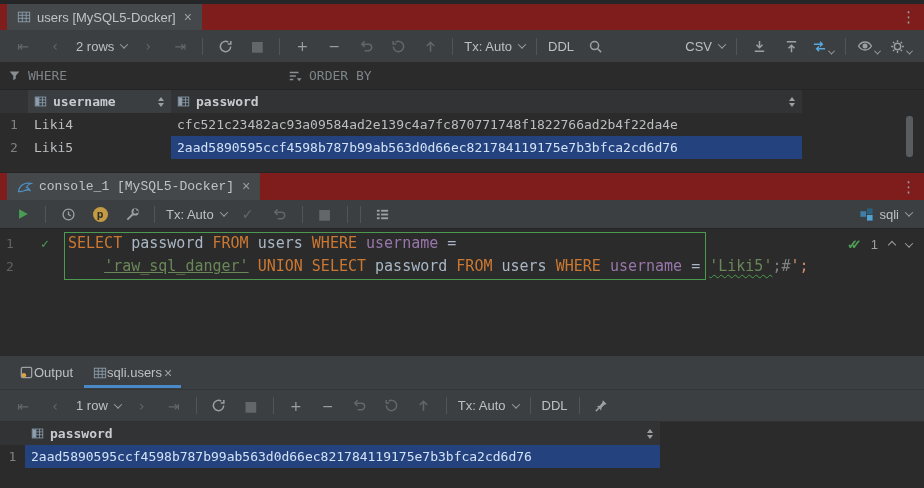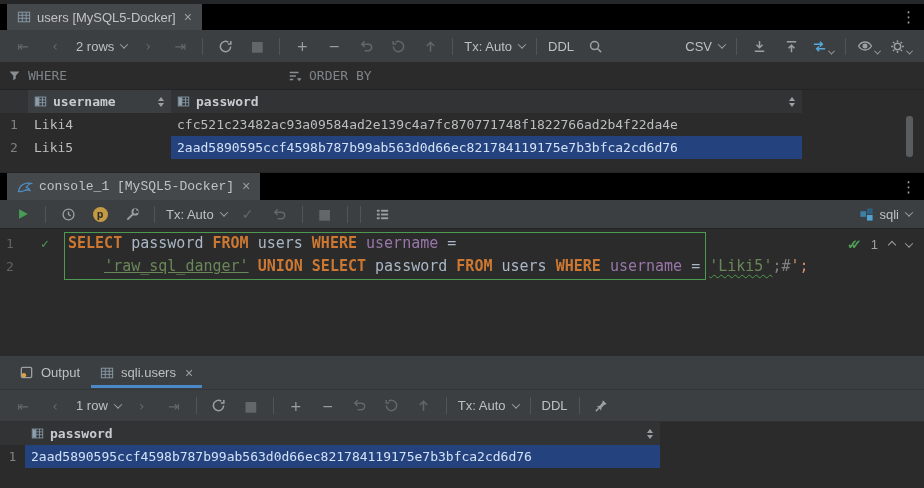--- a/index.html
+++ b/index.html
@@ -1,19 +1,19 @@
 <!DOCTYPE html>
 <html style="--accent-blue: #4a88c7; --selection-blue: #24437e; --keyword-orange: #cc7832; --string-green: #6a8759; --statement-border-green: #4b9a50; --run-green: #499c54; --param-amber: #c49a43; --compare-icon-blue: #56a8dc;"><head>
 <meta charset="utf-8">
 <style>
   html,body{margin:0;padding:0;background:#1e1f22;}
   #app{position:relative;width:924px;height:488px;background:#3c3f41;overflow:hidden;
        font-family:"Liberation Sans",sans-serif;color:#bbbbbb;font-size:13px;}
   
-  .tabstrip{position:absolute;left:0;right:0;display:flex;align-items:center;background:#000000;}
+  .tabstrip{position:absolute;left:0;right:0;display:flex;align-items:center;background:#7f1d1d;}
   #ts1{top:0;height:30px;border-top:4px solid #242628;box-sizing:border-box;}
   #ts2{top:172px;height:28px;border-top:1px solid #232526;box-sizing:border-box;font-family:Liberation Mono, monospace;}
   .tab{display:flex;align-items:center;gap:6px;height:100%;padding:0 10px;background:#45484a;margin-left:7px;cursor:default;}
   .tlabel{font-size:13px;color:#c0c3c6;white-space:nowrap;}
   .tclose{color:#9da0a3;font-size:14px;margin-left:2px;}
   .kebab{position:absolute;right:8px;top:50%;transform:translateY(-50%);color:#9da0a3;font-size:15px;letter-spacing:0;}
   
   .toolbar{position:absolute;left:0;right:0;display:flex;align-items:center;padding:0 8px;box-sizing:border-box;background:#3c3f41;gap:2px;}
   #tb1{top:30px;height:32px;}
   #tb2{top:200px;height:28px;}
@@ -57,34 +57,34 @@
   .vscroll{position:absolute;right:11px;top:54px;width:7px;height:41px;background:#5a5d5f;border-radius:3px;}
   
   #editor{position:absolute;top:228px;left:0;right:0;height:127px;background:#2b2b2b;border-top:1px solid #232525;}
   #ed-lines{padding-top:3px;}
   .ed-line{display:flex;height:23px;line-height:23px;font-family:"DejaVu Sans Mono",monospace;font-size:15px;}
   .ed-num{width:26px;padding-left:6px;color:#606366;font-size:13px;flex:none;}
   .ed-status{width:24px;text-align:center;color:#4e9e57;font-size:13px;font-weight:bold;flex:none;letter-spacing:-2px;}
   .ed-fold{width:12px;flex:none;}
   .ed-code{white-space:pre;}
   .stmt-border{position:absolute;left:64px;top:3px;width:640px;height:46px;border:1px solid var(--statement-border-green,#4b9a50);pointer-events:none;}
-  .tok-kw{color:var(--keyword-orange,#cc7832);font-weight:bold;}
+  .tok-kw{color:var(--keyword-orange,#cc7832);}
   .tok-id{color:#a9b7c6;}
   .tok-col{color:#9876aa;}
   .tok-str{color:var(--string-green,#6a8759);text-decoration:underline;}
   .tok-stru{color:var(--string-green,#6a8759);text-decoration:underline wavy #4e9a4e 1px;text-underline-offset:3px;}
   .tok-cmt{color:#808080;}
   .tok-tail{color:#cf8e6d;}
   .ed-widget{position:absolute;top:8px;right:12px;display:flex;align-items:center;gap:9px;color:#9da0a3;font-size:13px;}
   .dblcheck{color:#4e9e57;font-weight:bold;}
   .dblcheck span+span{margin-left:-7px;}
   
   #bottom{position:absolute;top:355px;left:0;right:0;height:133px;background:#3c3f41;border-top:1px solid #2a2c2d;box-sizing:border-box;}
   .btabs{height:33px;display:flex;align-items:stretch;padding-left:10px;gap:2px;}
-  .btab{display:flex;align-items:center;gap:7px;padding:0 9px;font-size:13px;color:#bdc0c3;position:relative;}
+  .btab{display:flex;align-items:center;padding:0 9px;font-size:13px;color:#bdc0c3;position:relative;}
   .btab.active::after{content:"";position:absolute;left:0;right:0;bottom:1px;height:3px;background:var(--accent-blue,#4a88c7);}
   .btoolbar{height:31px;display:flex;align-items:center;padding:0 8px;border-top:1px solid #333638;border-bottom:1px solid #2f3133;gap:2px;}
   .bgrid{background:#2b2b2b;height:68px;position:relative;}
   .bg-header{display:flex;height:23px;font-family:"DejaVu Sans Mono",monospace;font-size:13px;color:#c7cbd0;font-weight:bold;}
   .bgh-gutter{width:25px;background:#313335;}
   .bgh-pass{width:635px;background:#313335;display:flex;align-items:center;gap:6px;padding-left:6px;box-sizing:border-box;}
   svg{display:block;}
 </style>
 </head>
 <body>

